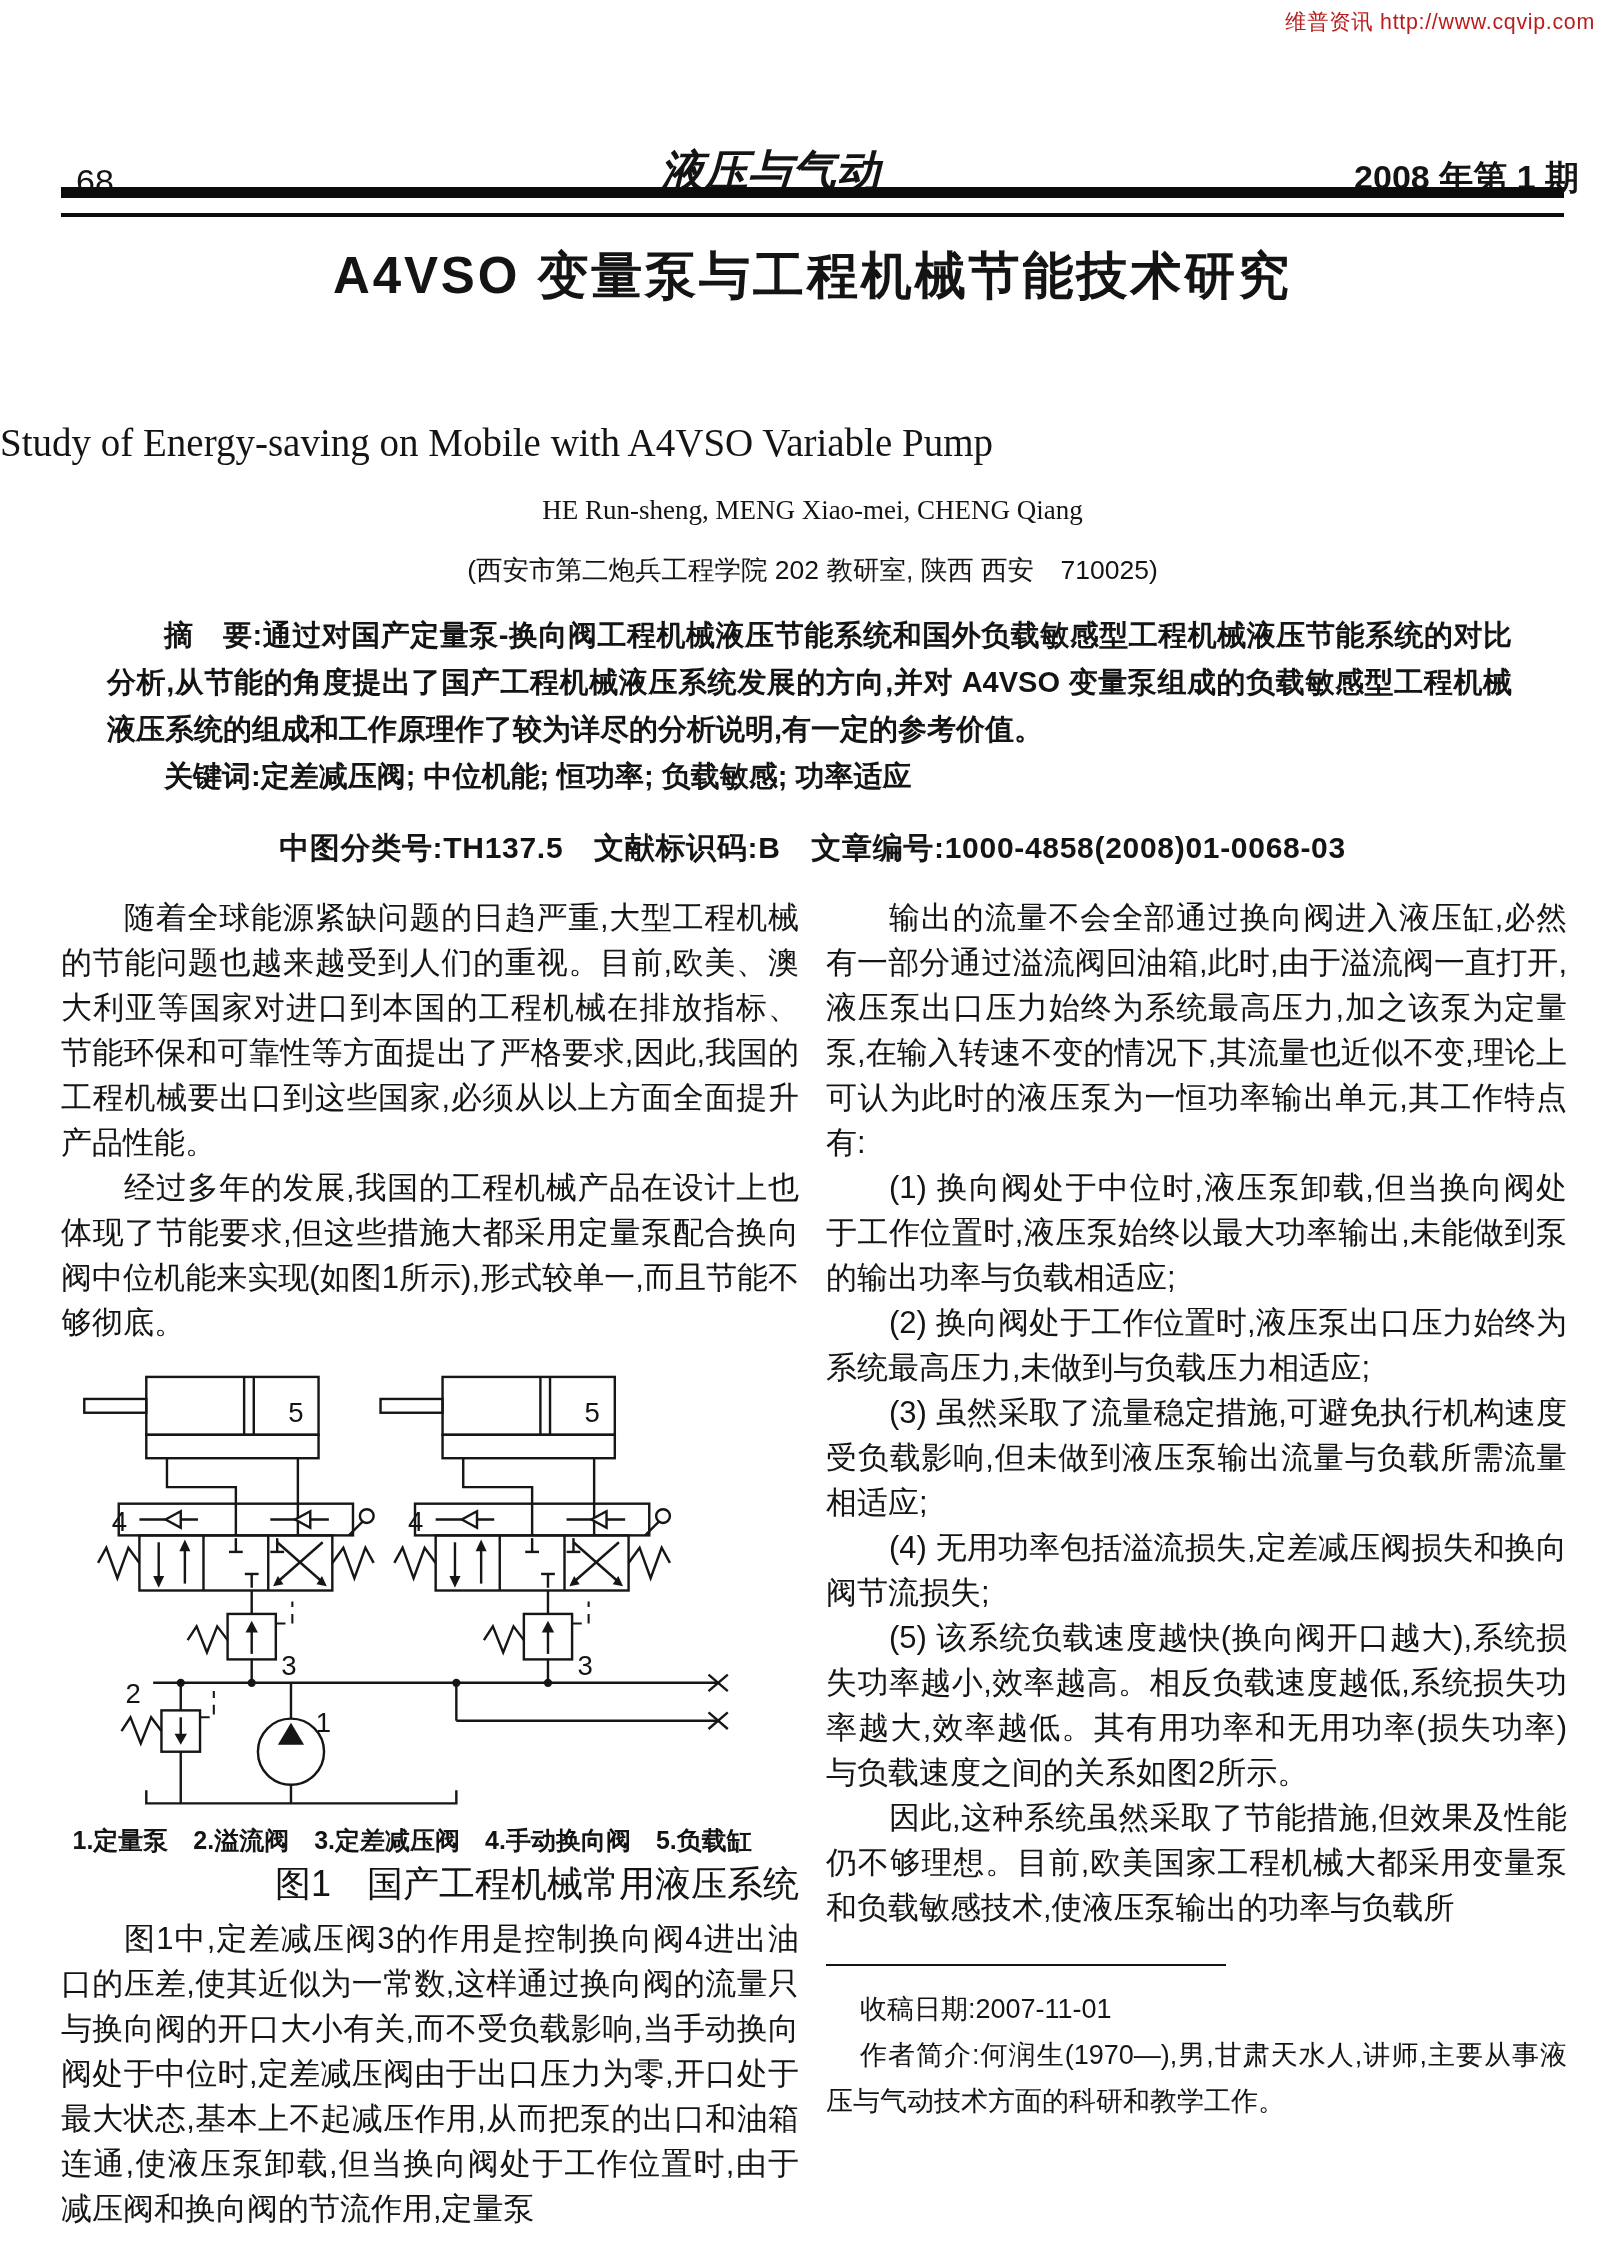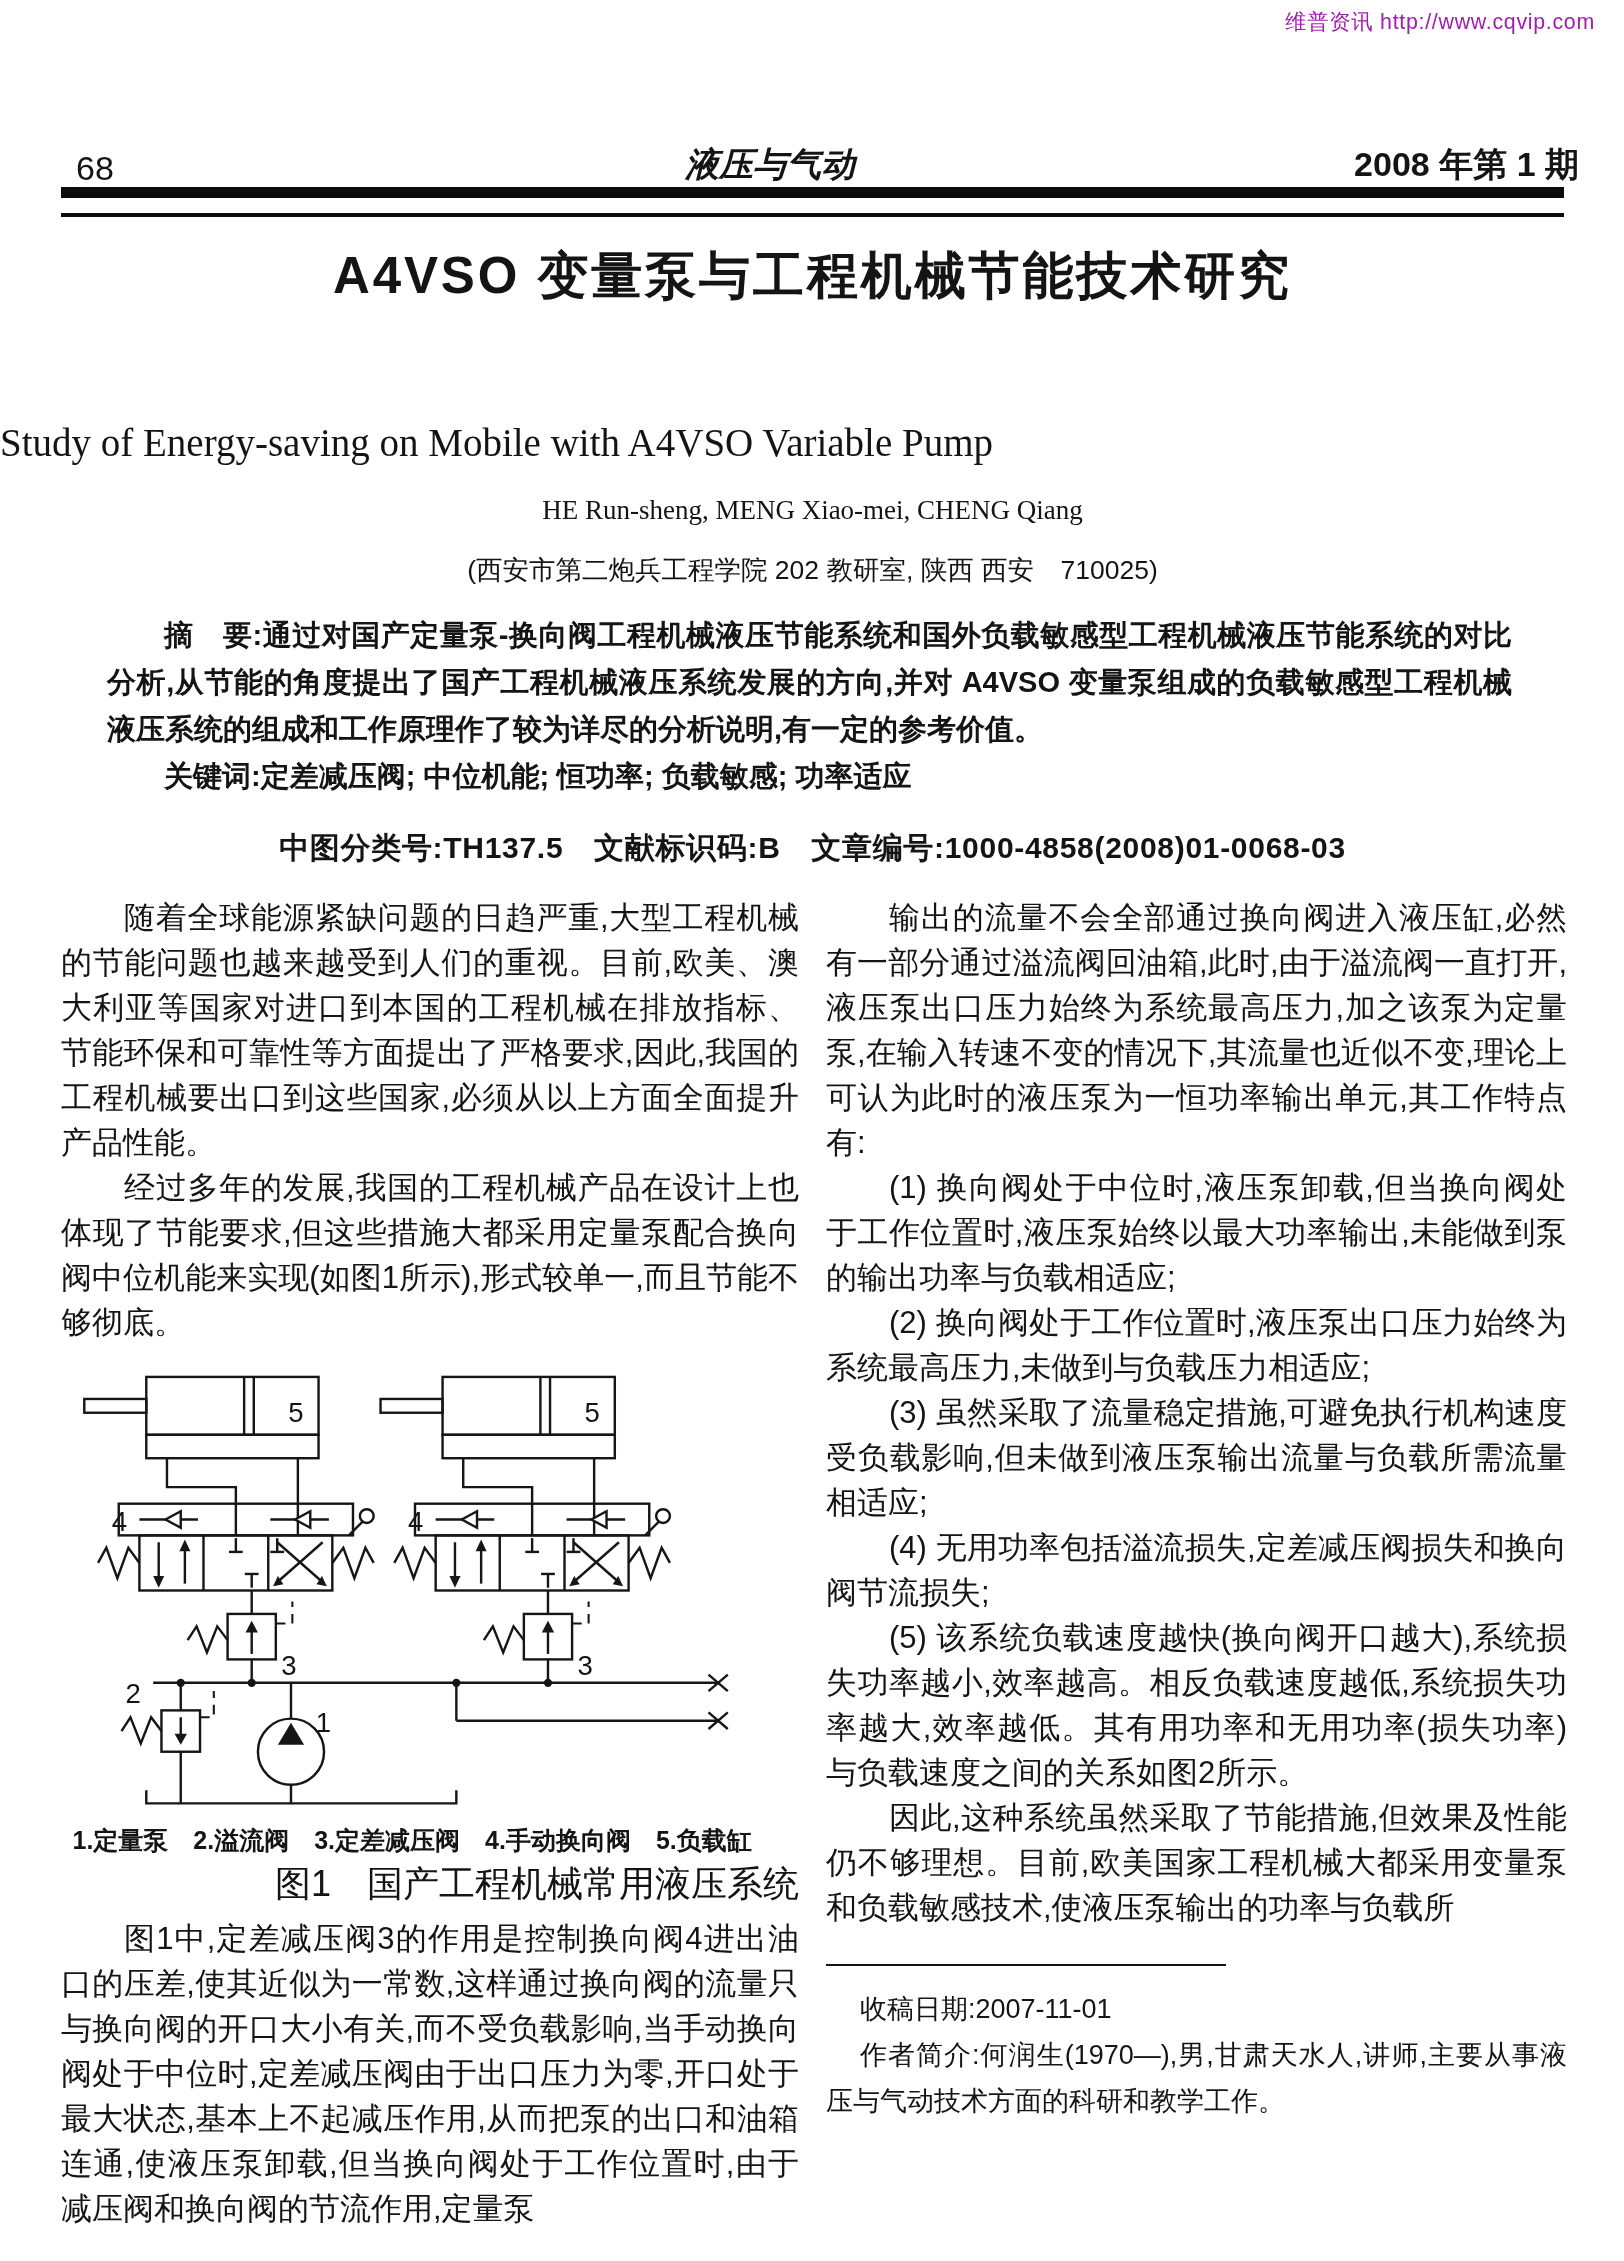--- a/index.html
+++ b/index.html
@@ -6,28 +6,28 @@
   .page{
     position:relative;
     width:1625px;height:2261px;
     background:#ffffff;
     font-family:"Liberation Sans","DejaVu Sans",sans-serif;
     color:#141414;
     overflow:hidden;
   }
   .watermark{
     position:absolute;top:7.1px;right:30px;
-    font-size:21.4px;color:#a21caf;letter-spacing:0.7px;margin-left:28px;
+    font-size:21.4px;color:#b91c1c;letter-spacing:0.7px;margin-left:28px;
   }
   .header-row{
     position:absolute;top:142px;left:76px;width:1503px;
     display:flex;align-items:flex-end;
   }
   .page-num{font-size:34px;width:214px;text-align:left;}
-  .journal-name{font-size:34px;flex:1;text-align:center;font-weight:bold;font-style:italic;}
+  .journal-name{font-size:44px;flex:1;text-align:center;font-weight:bold;font-style:italic;}
   .issue{font-size:34px;width:329px;text-align:right;font-weight:bold;}
   .rule-thick{position:absolute;top:187px;left:61px;width:1503px;height:11.4px;background:#0c0c0c;}
   .rule-thin{position:absolute;top:213px;left:61px;width:1503px;height:3.6px;background:#0c0c0c;}
   .title-cn{
     position:absolute;top:242px;left:0;width:1625px;
     text-align:center;font-size:51px;font-weight:bold;letter-spacing:2.9px;
   }
   .authors-cn{
     position:absolute;top:347px;left:0;width:1625px;
     text-align:center;font-size:33px;font-weight:bold;letter-spacing:1.4px;

